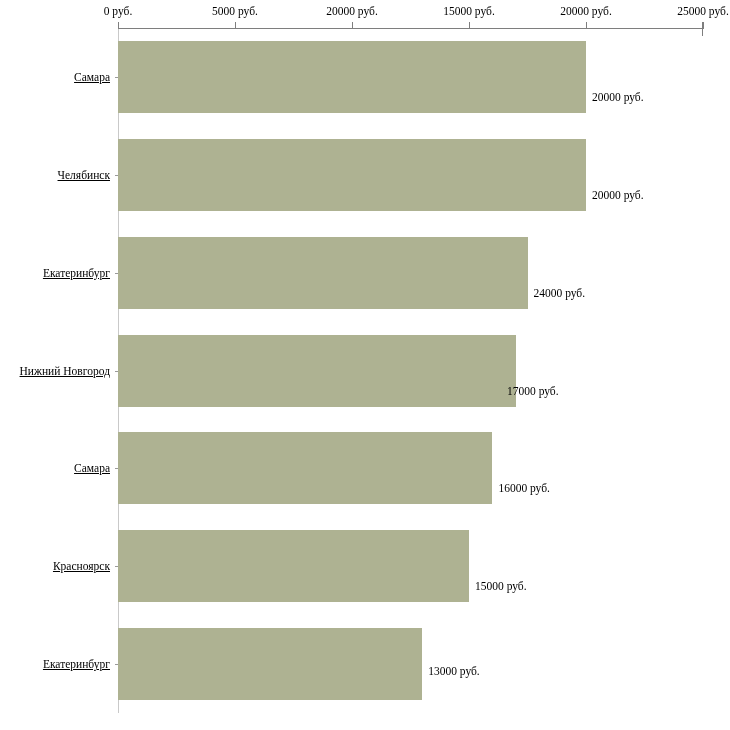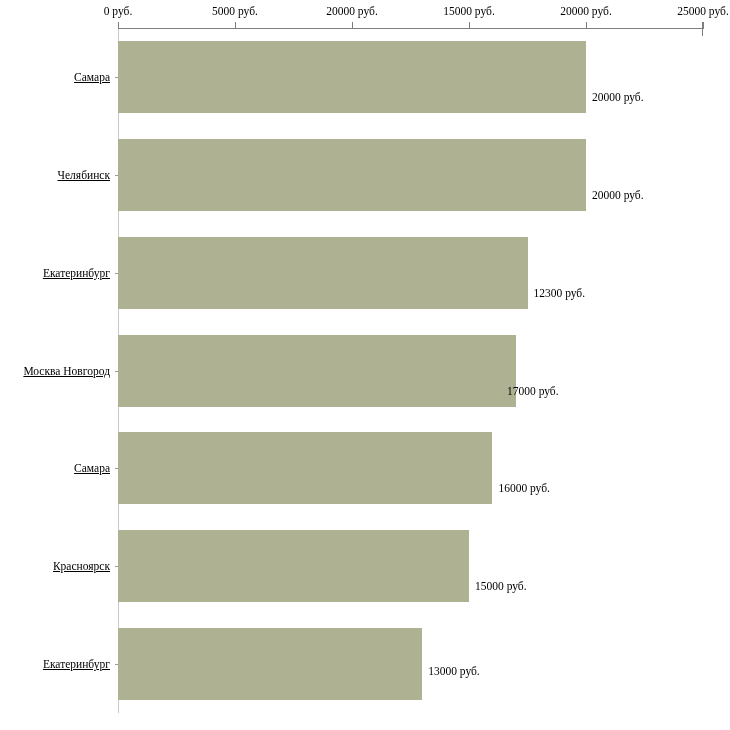--- a/index.html
+++ b/index.html
@@ -112,35 +112,35 @@
       <div class="xlabel" style="left: 703px;">25000 руб.</div>
     </div>
   <div id="yticks-layer">
       <div class="ytick" style="top: 76.9286px;"></div>
       <div class="ylabel" style="top: 76.9286px;">Самара</div>
       <div class="ytick" style="top: 174.786px;"></div>
       <div class="ylabel" style="top: 174.786px; text-align: right;">Челябинск</div>
       <div class="ytick" style="top: 272.643px;"></div>
       <div class="ylabel" style="top: 272.643px;">Екатеринбург</div>
       <div class="ytick" style="top: 370.5px;"></div>
-      <div class="ylabel" style="top: 370.5px;">Москва Новгород</div>
+      <div class="ylabel" style="top: 370.5px;">Нижний Новгород</div>
       <div class="ytick" style="top: 468.357px;"></div>
       <div class="ylabel" style="top: 468.357px;">Самара</div>
       <div class="ytick" style="top: 566.214px;"></div>
       <div class="ylabel" style="top: 566.214px;">Красноярск</div>
       <div class="ytick" style="top: 664.071px;"></div>
       <div class="ylabel" style="top: 664.071px;">Екатеринбург</div>
     </div>
   <div id="bars-layer">
       <div class="bar" style="top: 40.9286px; width: 468px; height: 72px; background: rgb(174, 178, 146);"></div>
       <div class="barlabel" style="left: 592px; top: 96.9286px;">20000 руб.</div>
       <div class="bar" style="top: 138.786px; width: 468px; height: 72px; background: rgb(174, 178, 146);"></div>
       <div class="barlabel" style="left: 592px; top: 194.786px;">20000 руб.</div>
       <div class="bar" style="top: 236.643px; width: 409.5px; height: 72px; background: rgb(174, 178, 146);"></div>
-      <div class="barlabel" style="left: 533.5px; top: 292.643px;">12300 руб.</div>
+      <div class="barlabel" style="left: 533.5px; top: 292.643px;">24000 руб.</div>
       <div class="bar" style="top: 334.5px; width: 397.8px; height: 72px; background: rgb(174, 178, 146);"></div>
       <div class="barlabel" style="left: 507px; top: 390.5px;">17000 руб.</div>
       <div class="bar" style="top: 432.357px; width: 374.4px; height: 72px; background: rgb(174, 178, 146);"></div>
       <div class="barlabel" style="left: 498.4px; top: 488.357px;">16000 руб.</div>
       <div class="bar" style="top: 530.214px; width: 351px; height: 72px; background: rgb(174, 178, 146);"></div>
       <div class="barlabel" style="left: 475px; top: 586.214px;">15000 руб.</div>
       <div class="bar" style="top: 628.071px; width: 304.2px; height: 72px; background: rgb(174, 178, 146);"></div>
       <div class="barlabel" style="left: 428.2px; top: 659px; margin-top: 12px;">13000 руб.</div>
     </div>
 

